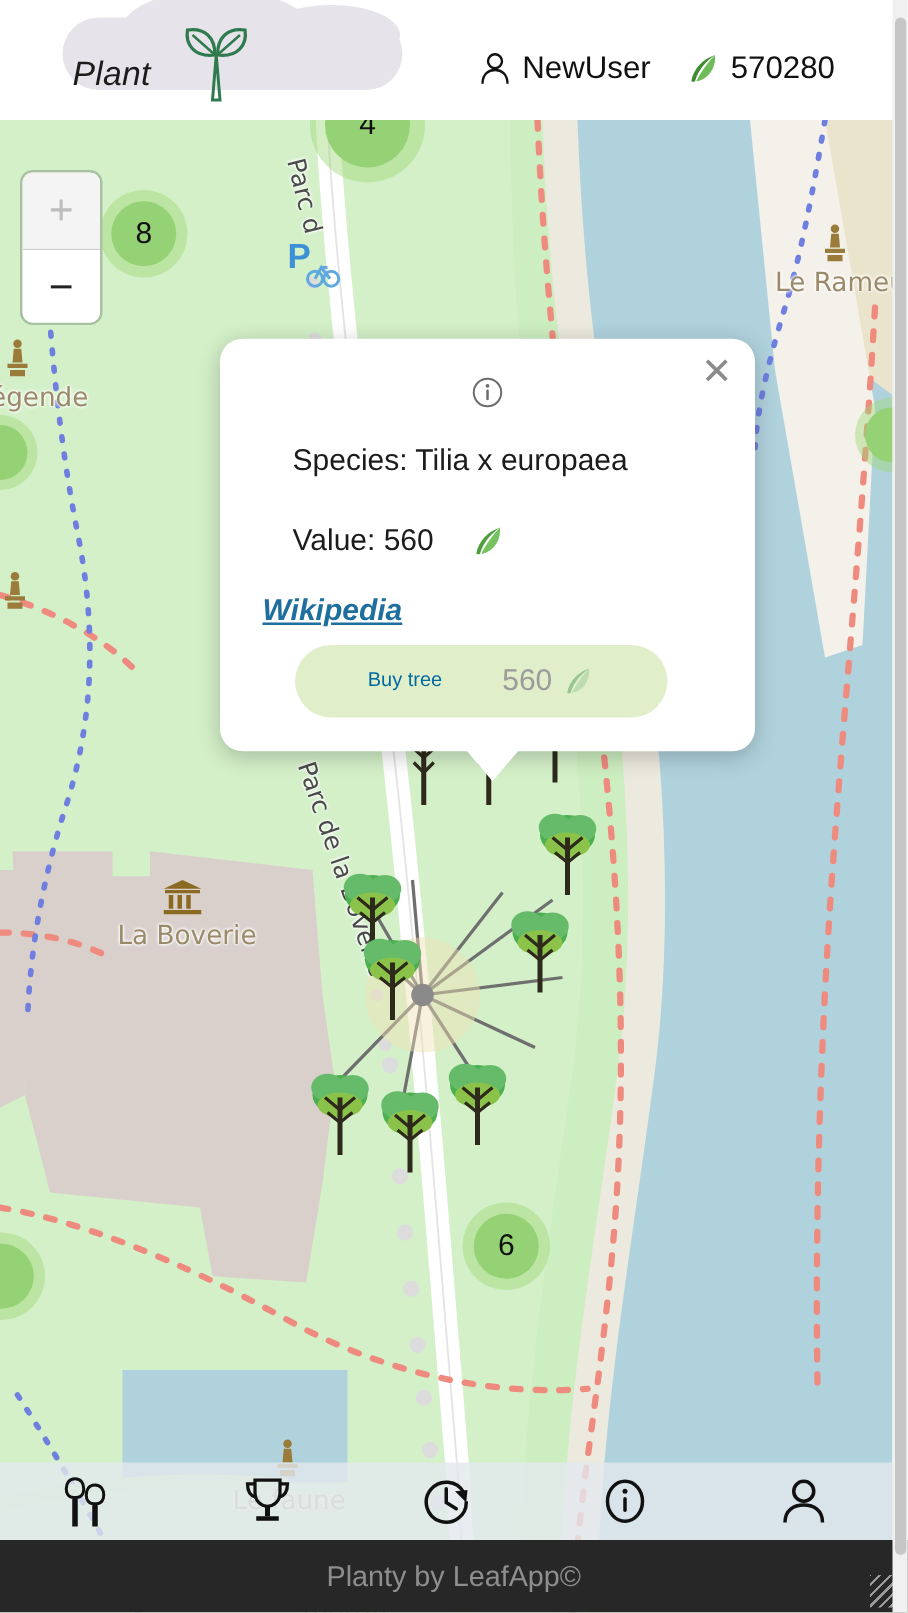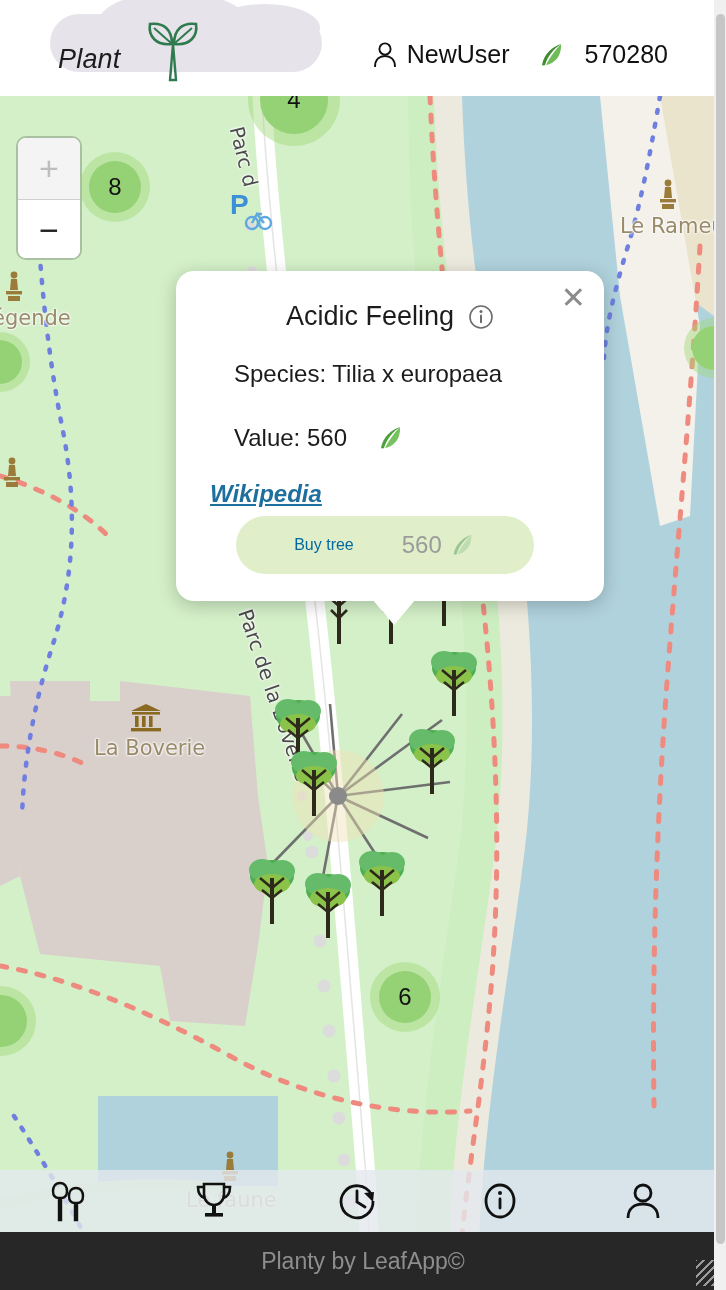--- a/index.html
+++ b/index.html
@@ -43,21 +43,21 @@
     font-style: italic;
   }
   .sprout { position: absolute; left: 88px; top: 6px; z-index: 4; }
 
   .hdr-right {
     position: absolute; right: 58px; top: 40px;
     display: flex; gap: 12px;
   }
   .hdr-user { display: flex; align-items: center; gap: 9px; }
   .hdr-name { font-size: 25px; color: #111; }
-  .hdr-coins { display: flex; align-items: center; gap: 19px; margin-left: 16px; }
+  .hdr-coins { display: flex; align-items: center; gap: 8px; margin-left: 16px; }
   .hdr-amount { font-size: 25px; color: #111; font-weight: 500; }
 
   
   .map {
     position: absolute; top: 96px; left: 0;
     width: 714px; height: 1194px;
     background: #d3f0c8; overflow: hidden; z-index: 5;
   }
   .map svg { display: block; }
 
@@ -486,21 +486,20 @@
     <span class="map-label" style="left:248px;top:28px;font-size:20px;color:#4a4a4a;
                  transform:rotate(76deg);transform-origin:left top;">Parc d</span>
   </div>
 
   <div class="popup-tail"></div>
 
   <div class="popup">
     <span class="popup-close">✕</span>
 
     <div class="popup-title-row">
-      <span class="popup-title">Acidic Feeling</span>
       <svg width="26" height="26" viewBox="0 0 26 26">
         <circle cx="13" cy="13" r="11" fill="none" stroke="#6c6c6c" stroke-width="1.6"></circle>
         <circle cx="13" cy="7.6" r="1.5" fill="#6c6c6c"></circle>
         <rect x="12" y="10.6" width="2" height="8.6" rx="1" fill="#6c6c6c"></rect>
       </svg>
     </div>
 
     <div class="popup-species">Species: Tilia x europaea</div>
 
     <div class="popup-value-row">

